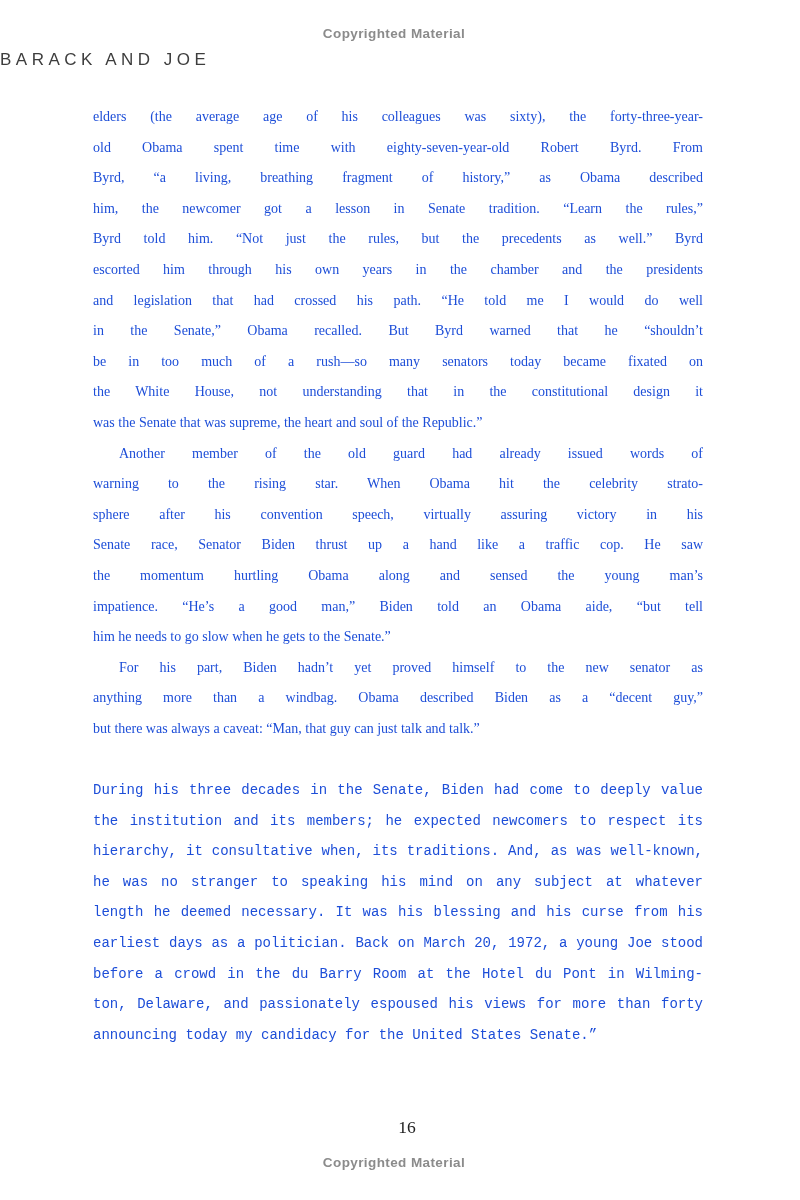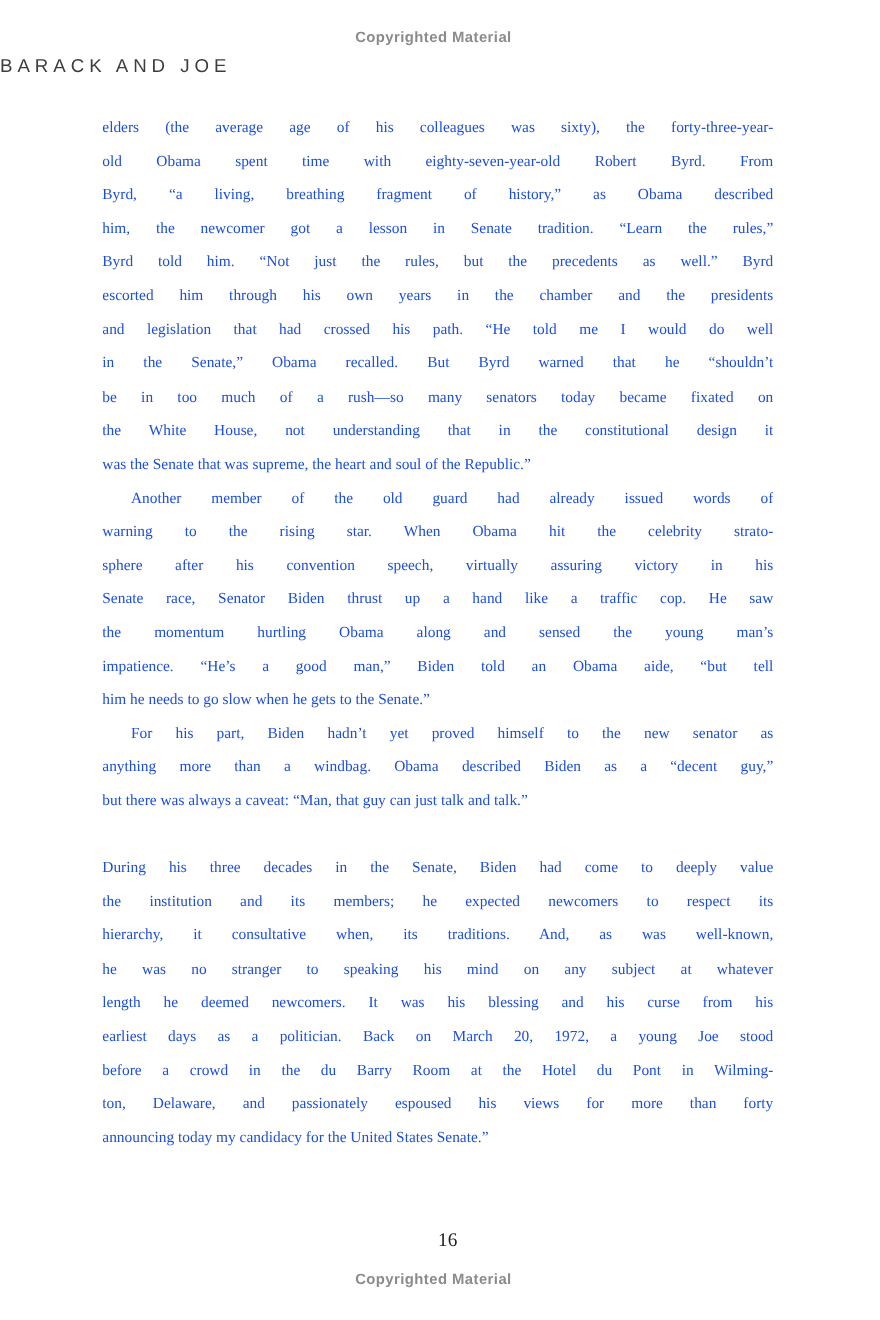--- a/index.html
+++ b/index.html
@@ -47,20 +47,21 @@
     font-size: 14px;
     line-height: 30.6px;
     color: #1d4ed8;
   }
   .para {
     margin: 0;
     padding: 0;
   }
   .para.section-gap {
     margin-top: 30.6px;
+    font-family: Liberation Mono, monospace;
   }
   .line {
     height: 30.6px;
     overflow: hidden;
     white-space: nowrap;
   }
   .line.just {
     white-space: normal;
     text-align: justify;
     text-align-last: justify;
@@ -127,21 +128,21 @@
       <div class="para indent">
         <div class="line just">For his part, Biden hadn’t yet proved himself to the new senator as</div>
         <div class="line just">anything more than a windbag. Obama described Biden as a “decent guy,”</div>
         <div class="line">but there was always a caveat: “Man, that guy can just talk and talk.”</div>
       </div>
       <div class="para section-gap">
         <div class="line just">During his three decades in the Senate, Biden had come to deeply value</div>
         <div class="line just">the institution and its members; he expected newcomers to respect its</div>
         <div class="line just">hierarchy, it consultative when, its traditions. And, as was well-known,</div>
         <div class="line just">he was no stranger to speaking his mind on any subject at whatever</div>
-        <div class="line just">length he deemed newcomers. It was his blessing and his curse from his</div>
+        <div class="line just">length he deemed necessary. It was his blessing and his curse from his</div>
         <div class="line just">earliest days as a politician. Back on March 20, 1972, a young Joe stood</div>
         <div class="line just">before a crowd in the du Barry Room at the Hotel du Pont in Wilming-</div>
         <div class="line just">ton, Delaware, and passionately espoused his views for more than forty</div>
         <div class="line">announcing today my candidacy for the United States Senate.”</div>
       </div>
     </div>
 
   <div class="page-number">16</div>
 
   <div class="copyright-bottom">Copyrighted Material</div>

